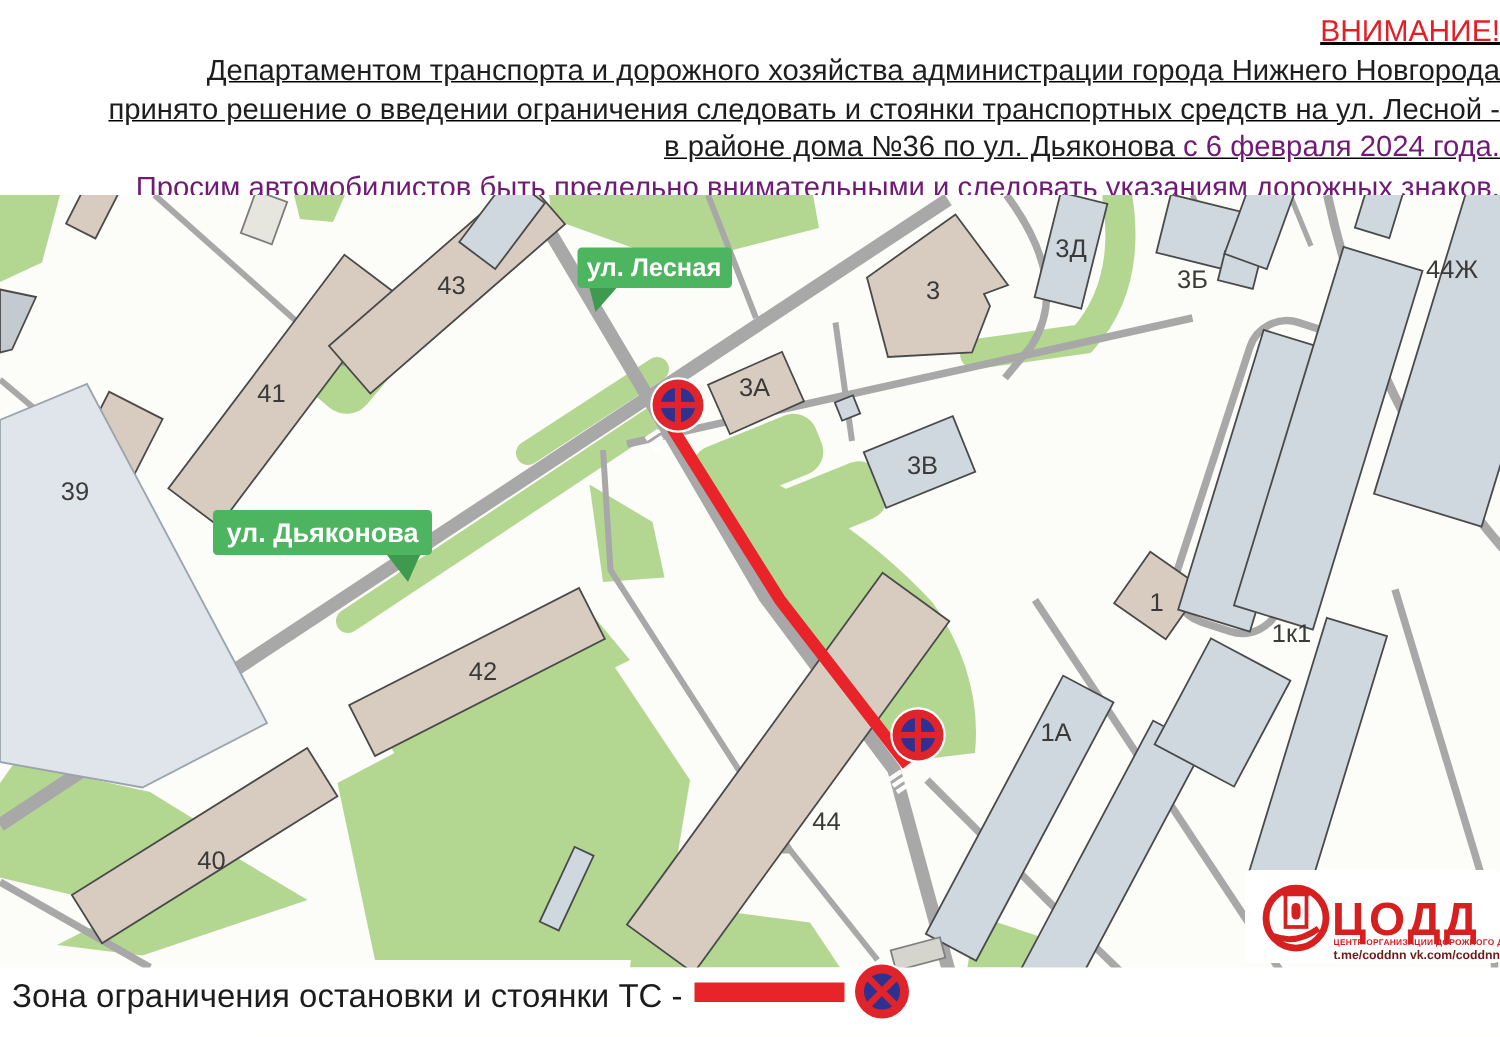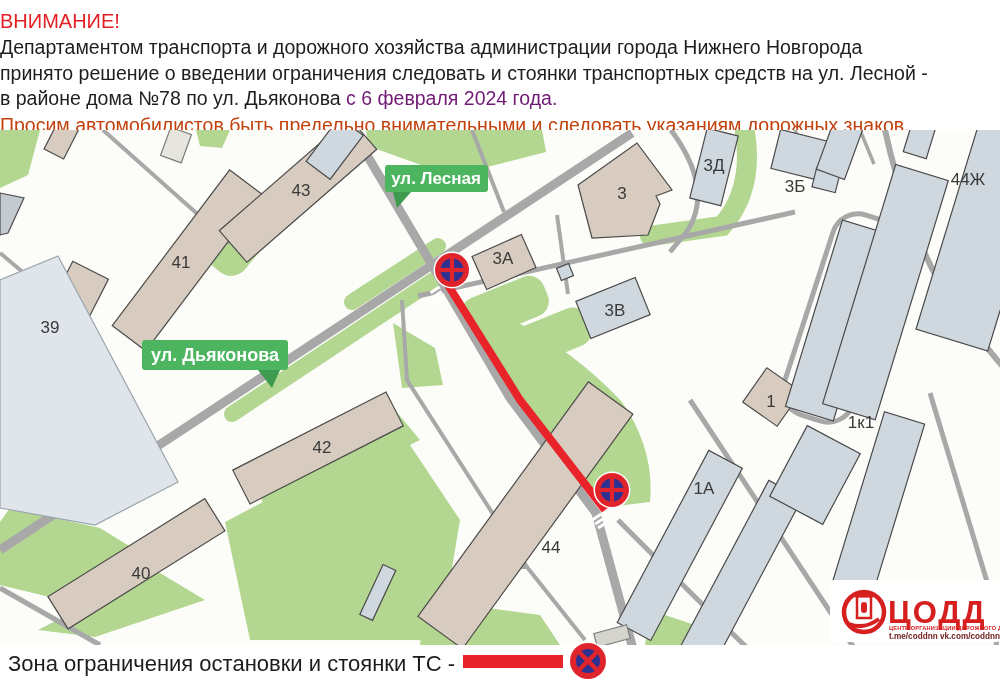--- a/index.html
+++ b/index.html
@@ -1,42 +1,42 @@
 <!DOCTYPE html>
 <html><head>
 <meta charset="utf-8">
 <style>
   html,body{margin:0;padding:0;background:#ffffff;}
   .page{position:relative;width:1000px;height:691px;background:#ffffff;overflow:hidden;
         font-family:"Liberation Sans",sans-serif;}
-  .header{position:absolute;top:0;left:0;width:1000px;text-align:left;}
+  .header{position:absolute;top:0;left:0;width:1000px;text-align:right;text-decoration:underline;}
   .hdr-title{margin-top:9px;font-size:20px;line-height:24px;color:#e31e24;}
   .hdr-body{margin-top:2px;font-size:19.5px;line-height:25.5px;color:#1e1e1e;}
-  .hdr-warning{margin-top:1px;font-size:19.5px;line-height:24px;color:#c2410c;}
+  .hdr-warning{margin-top:1px;font-size:19.5px;line-height:24px;color:#701a75;}
   .red{color:#701a75;}
   .map-wrap{position:absolute;top:130px;left:0;width:1000px;height:561px;}
   svg{display:block;}
   text{font-family:"Liberation Sans",sans-serif;}
   .blabel{font-size:17px;fill:#3a3a3a;}
   .badge-text{font-size:17px;font-weight:bold;fill:#ffffff;}
   .legend-text{font-size:22px;fill:#1c1c1c;}
   .logo-big{font-size:31px;font-weight:bold;fill:#d6201f;letter-spacing:2px;}
   .logo-sub{font-size:5.6px;font-weight:bold;fill:#d6201f;letter-spacing:0.2px;}
   .logo-links{font-size:8.2px;font-weight:bold;fill:#6e1b1b;}
 </style>
 </head>
 <body>
 
 <div class="page">
 
   <div class="header">
     <div class="hdr-title">ВНИМАНИЕ!</div>
     <div class="hdr-body"><span>Департаментом транспорта и дорожного хозяйства администрации города Нижнего Новгорода</span><br>
       <span>принято решение о введении ограничения следовать и стоянки транспортных средств на ул. Лесной -</span><br>
-      <span>в районе дома №78 по ул. Дьяконова</span> <span class="red">с 6 февраля 2024 года.</span></div>
+      <span>в районе дома №36 по ул. Дьяконова</span> <span class="red">с 6 февраля 2024 года.</span></div>
     <div class="hdr-warning">Просим автомобилистов быть предельно внимательными и следовать указаниям дорожных знаков.</div>
   </div>
 
   <div class="map-wrap">
   <svg width="1000" height="561" viewBox="0 0 1000 561">
     <defs>
       <g id="sign-base">
         <circle r="18.5" fill="#ffffff"></circle>
         <circle r="17" fill="#e0242b"></circle>
         <circle r="11.5" fill="#2c3192"></circle>

